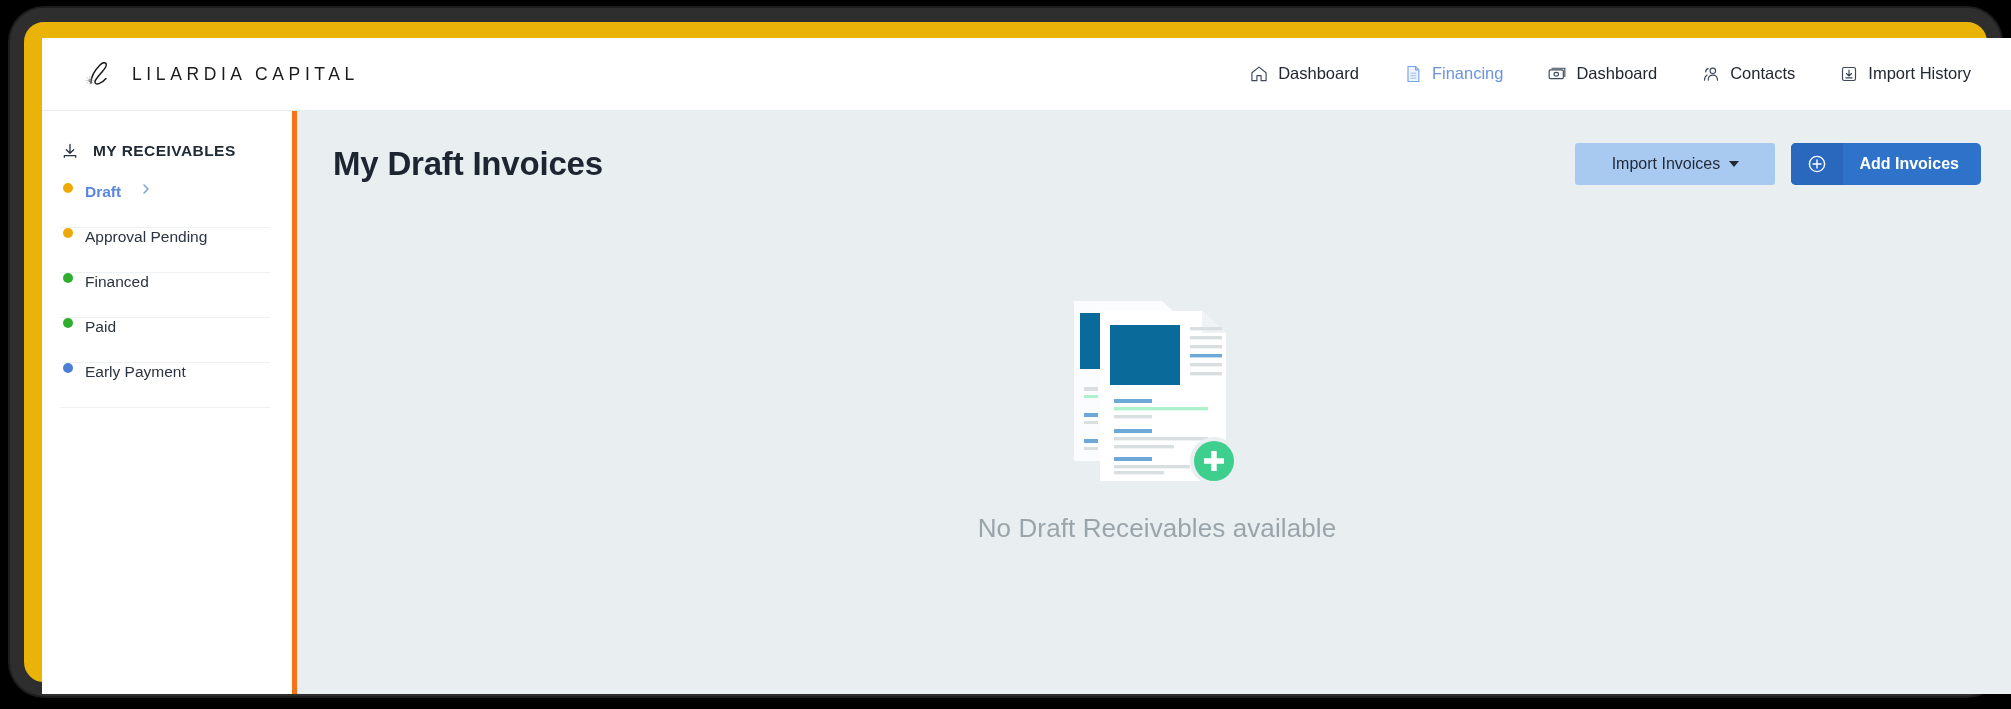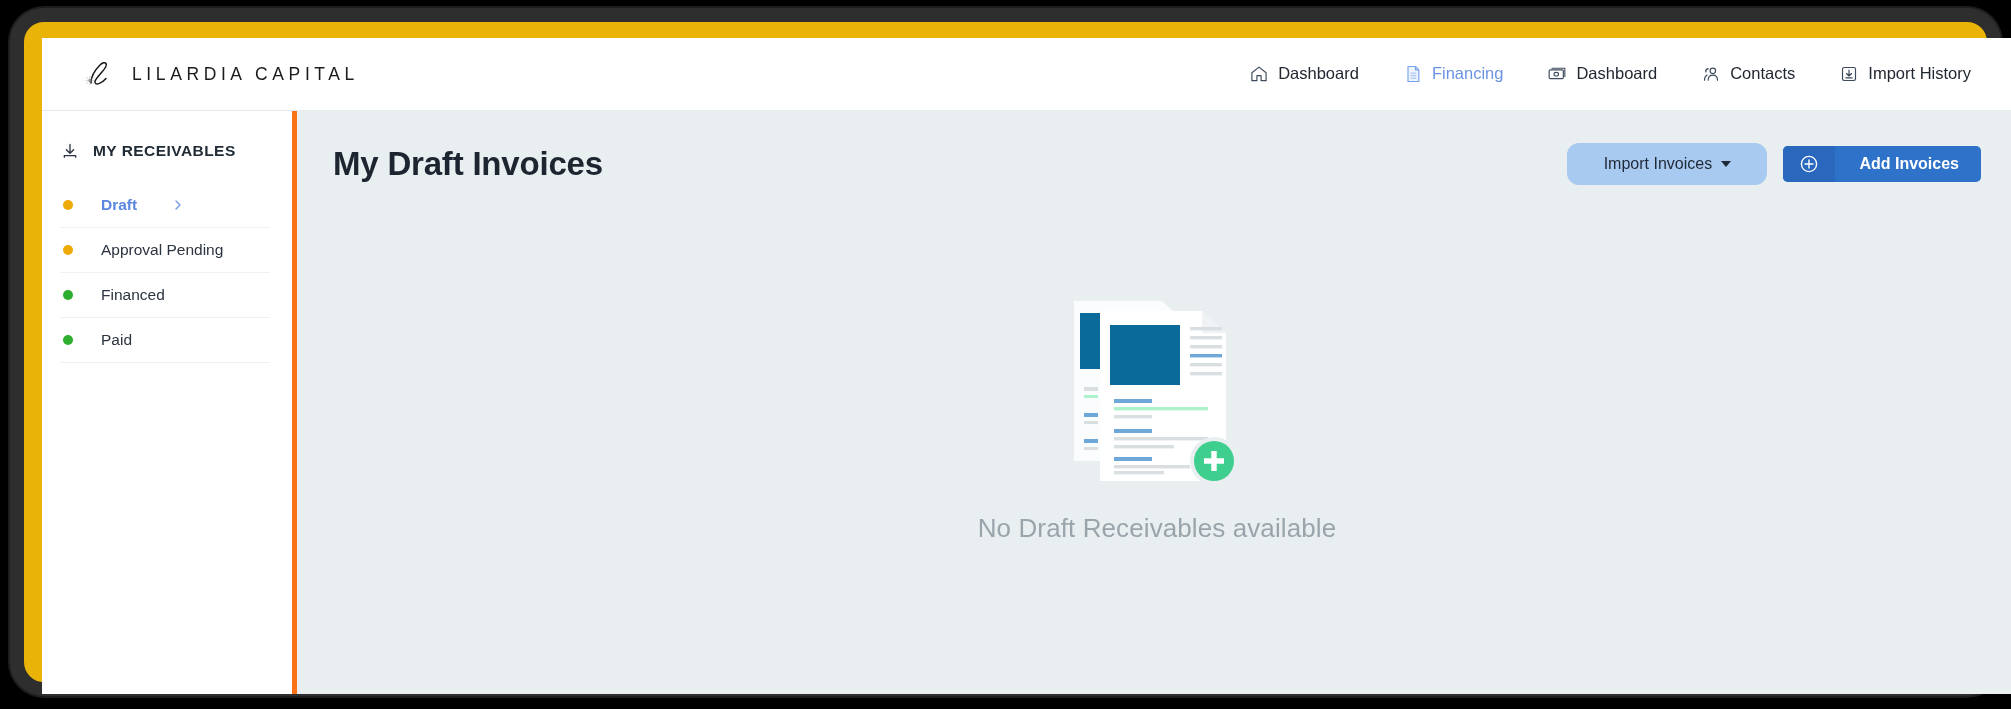--- a/index.html
+++ b/index.html
@@ -108,22 +108,22 @@
     font-size: 15.5px;
     font-weight: bold;
     letter-spacing: 0.45px;
     color: #212b36;
   }
   .sidebar-icon { width: 20px; height: 20px; display: block; flex: none; }
 
   #sidebar-list { list-style: none; margin: 0 22px 0 18px; }
   .sidebar-item {
     display: flex;
-    align-items: center;
-    gap: 28px;
+    align-items: flex-start;
+    gap: 12px;
     height: 45px;
     border-bottom: 1px solid #eef1f3;
     font-size: 15.5px;
     color: #2b3440;
     cursor: pointer;
     padding-left: 3px;
   }
   .sidebar-item.active { color: #5b87e0; font-weight: bold; }
   .dot {
     width: 10px; height: 10px;
@@ -151,21 +151,21 @@
     font-weight: bold;
     color: #1d2530;
     letter-spacing: -0.2px;
   }
   #content-actions { display: flex; align-items: center; gap: 16px; }
 
   #import-invoices-button {
     background: #a8c9f0;
     color: #1f2937;
     border: none;
-    border-radius: 12px;
+    border-radius: 3px;
     height: 42px;
     min-width: 200px;
     font-size: 16px;
     font-family: "Liberation Sans", sans-serif;
     display: flex;
     align-items: center;
     justify-content: center;
     gap: 9px;
     cursor: pointer;
   }
@@ -175,30 +175,29 @@
     border-right: 5px solid transparent;
     border-top: 6px solid #1f2937;
     display: block;
   }
 
   #add-invoices-button {
     background: #2f72c9;
     color: #ffffff;
     border: none;
     border-radius: 5px;
-    height: 36px;
+    height: 42px;
     min-width: 160px;
     font-size: 16px;
     font-weight: bold;
     font-family: "Liberation Sans", sans-serif;
     display: flex;
     align-items: center;
     cursor: pointer;
     overflow: hidden;
-    gap: 8px;
   }
   #add-invoices-icon-wrap {
     width: 52px;
     height: 100%;
     display: flex;
     align-items: center;
     justify-content: center;
     background: #2a68bd;
   }
   #add-invoices-label { padding: 0 22px 0 16px; white-space: nowrap; }
@@ -316,20 +315,24 @@
           <li class="sidebar-item">
             <span class="dot" style="background:#2eae2e"></span>
             <span>Financed</span>
           </li>
 
           <li class="sidebar-item">
             <span class="dot" style="background:#2eae2e"></span>
             <span>Paid</span>
           </li>
 
+          <li class="sidebar-item">
+            <span class="dot" style="background:#4a7fd4"></span>
+            <span>Early Payment</span>
+          </li>
 
         </ul>
       </div>
 
       <div id="content">
 
         <div id="content-head">
           <div id="page-title">My Draft Invoices</div>
 
           <div id="content-actions">

